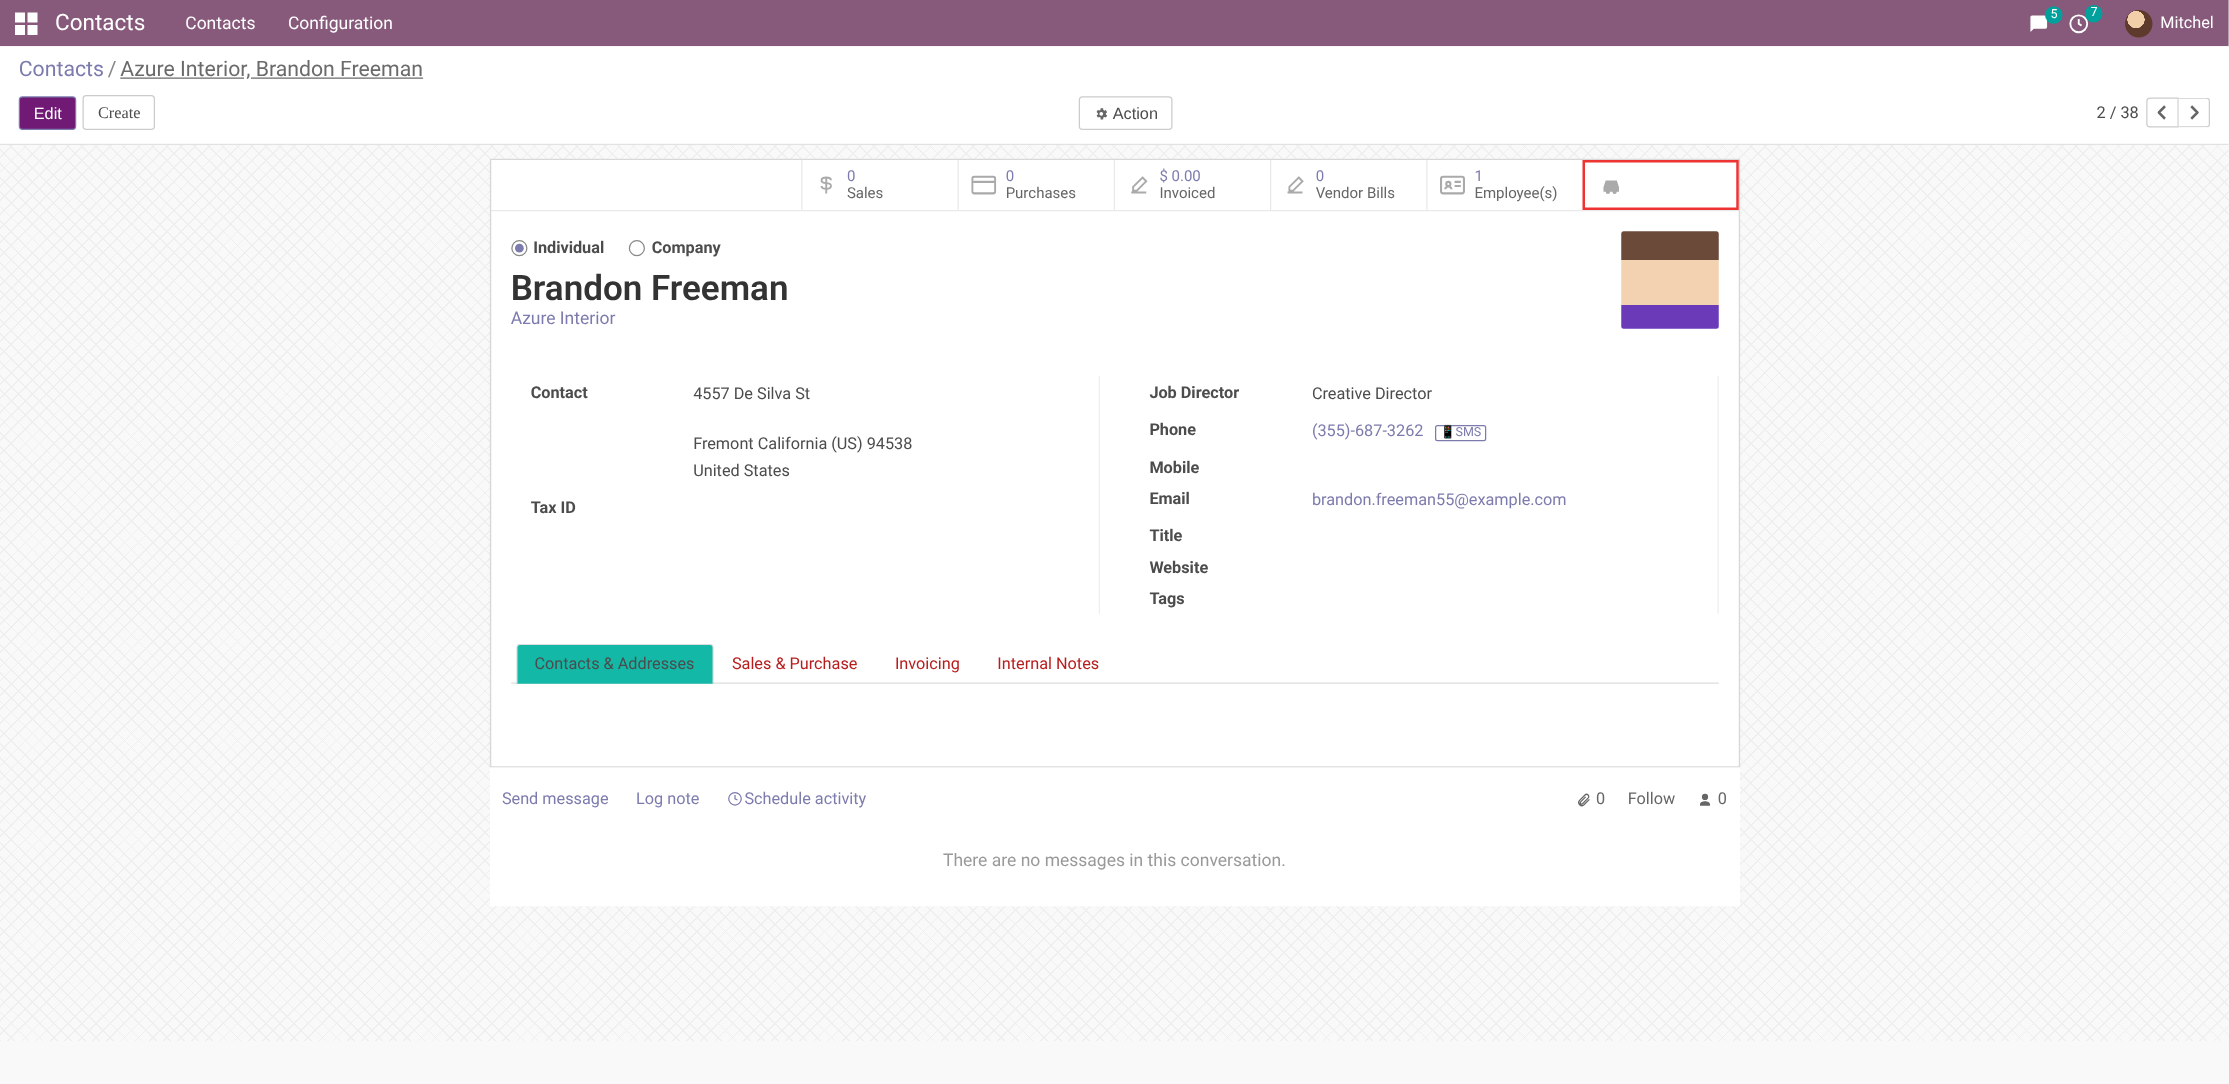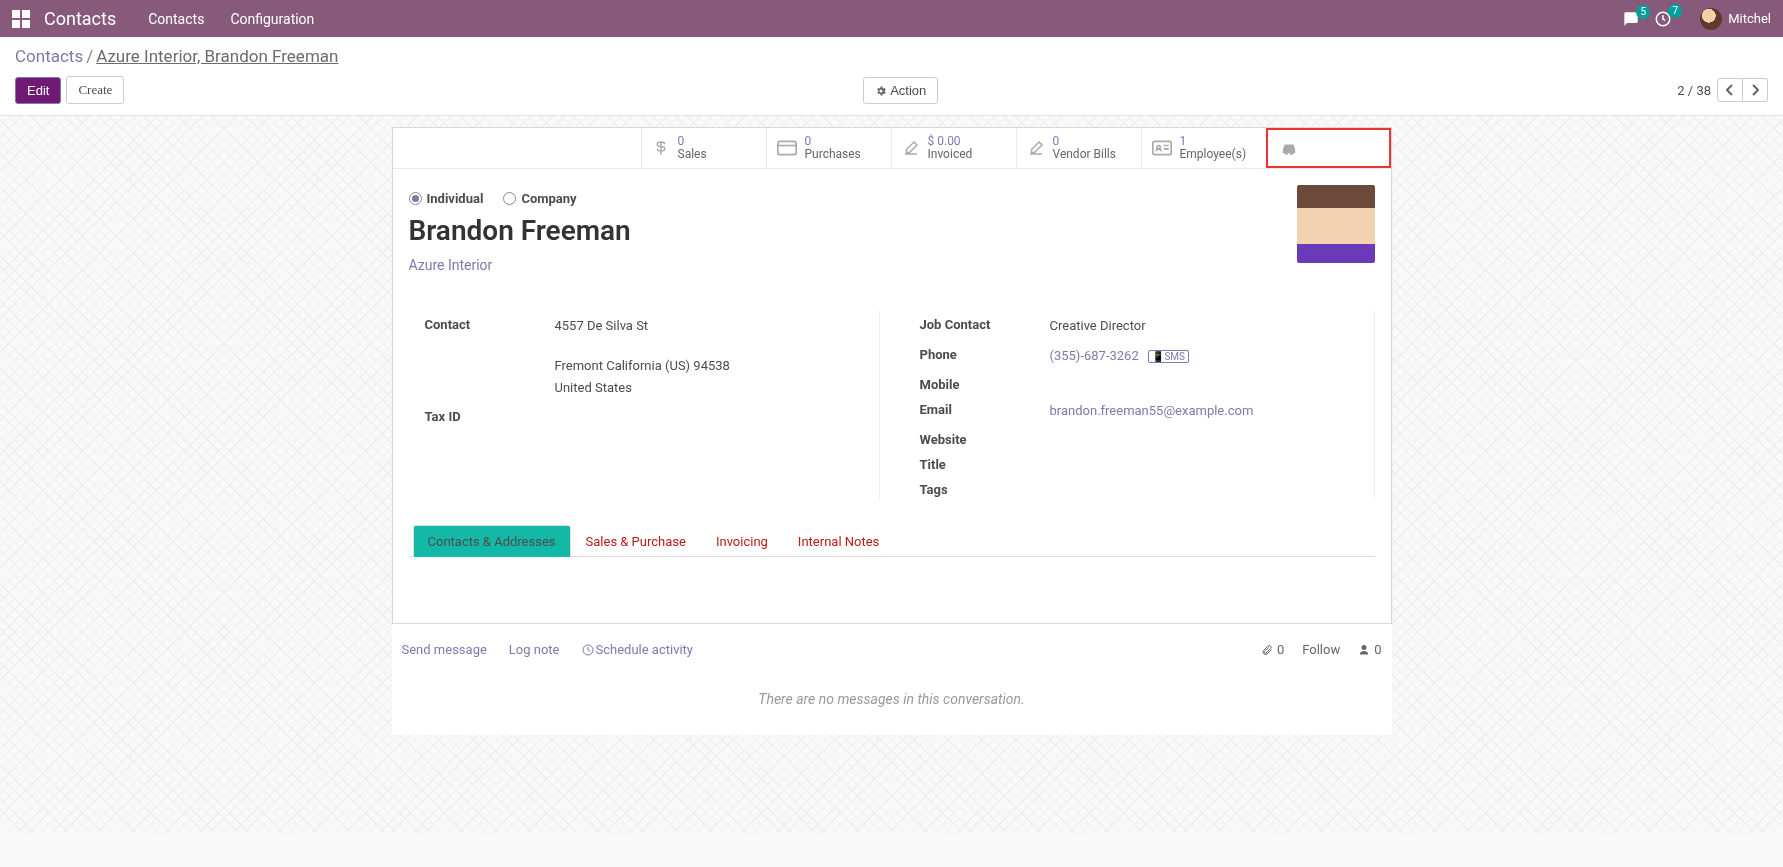--- a/index.html
+++ b/index.html
@@ -45,21 +45,21 @@
   .stat-icon { color:#aaa; margin-right:8px; flex-shrink:0;}
   .stat-text { line-height: 1.1; font-size: 12px;}
   .stat-text .val { color:#7C7BAD; }
   
   
   .form-body { padding: 22px 16px 10px; position:relative;}
   .radio-row { display:flex; gap: 20px; font-weight: bold; margin-bottom: 8px;}
   .radio-row label { display:flex; align-items:center; gap: 5px; cursor:pointer;}
   .radio { width:13px; height:13px; border:1px solid #888; border-radius:50%; display:inline-flex; align-items:center; justify-content:center;}
   .radio.checked::after { content:''; width:7px; height:7px; border-radius:50%; background:#7C7BAD; }
-  h1.name { font-size: 28px; font-weight: 600; margin-bottom: 10px; color:#333;}
+  h1.name { font-size: 28px; font-weight: 600; color:#333;}
   .company-link { color:#7C7BAD; font-size:14px; cursor:pointer;}
   .avatar-box { position:absolute; top: 16px; right: 16px; width: 78px; height: 78px; border-radius:2px; overflow:hidden; background: linear-gradient(180deg, #6b4a3a 0 30%, #f2d2b0 30% 76%, #6a3ab9 76% 100%); }
   
   .fields-grid { display:flex; margin-top: 38px; gap: 0;}
   .fields-col { flex: 1; }
   .fields-col.left { border-right: 1px solid #eee; padding-right: 12px;}
   .fields-col.right { padding-left: 24px; border-right: 1px solid #eee; padding-right:12px;}
   .field-row { display:flex; padding: 4px 0; margin-left: 16px;}
   .field-label { width: 130px; font-weight: bold; flex-shrink:0; padding-top:2px;}
   .field-value { flex: 1; line-height:1.7;}
@@ -71,21 +71,21 @@
   .tab { padding: 8px 14px; font-size:13px; color:#b91c1c; cursor:pointer; border:1px solid transparent; border-bottom:none; margin-bottom:-1px;}
   .tab.active { color:#4c4c4c; border-color:#ddd; background:#14b8a6; border-radius:3px 3px 0 0;}
   .tab-content { min-height: 56px; }
   
   
   .chatter { background:#fff; width:1000px; margin: 0 auto; padding: 18px 10px 0;}
   .chatter-top { display:flex; align-items: center; }
   .chatter-top .action { color:#7C7BAD; margin-right: 22px; cursor:pointer;}
   .chatter-top .right { margin-left:auto; display:flex; gap:18px; align-items:center; color:#666;}
   .chatter-top .right .item { display:flex; align-items:center; gap:4px; cursor:pointer;}
-  .no-msgs { text-align:center; color:#999; font-style: italic; padding: 34px 0 28px; font-size: 14px;}
+  .no-msgs { text-align:center; color:#999; padding: 34px 0 28px; font-size: 14px;}
   
   svg { display:block; }
 </style>
 </head>
 <body>
 
 <div class="navbar">
   <div class="apps-icon">
       <span></span>
       <span></span>
@@ -246,44 +246,44 @@
               <div>United States</div>
             </div>
           </div>
           <div class="field-row">
             <div class="field-label">Tax ID</div>
             <div class="field-value"></div>
           </div>
         </div>
         <div class="fields-col right">
           <div class="field-row">
-            <div class="field-label">Job Contact</div>
+            <div class="field-label">Job Director</div>
             <div class="field-value">Creative Director</div>
           </div>
           <div class="field-row">
             <div class="field-label">Phone</div>
             <div class="field-value">
               <span class="phone-val">(355)-687-3262</span>
               <span class="sms-pill">📱<span>SMS</span></span>
             </div>
           </div>
           <div class="field-row">
             <div class="field-label">Mobile</div>
             <div class="field-value"></div>
           </div>
           <div class="field-row">
             <div class="field-label">Email</div>
             <div class="field-value"><span class="phone-val">brandon.freeman55@example.com</span></div>
           </div>
           <div class="field-row">
+            <div class="field-label">Title</div>
+            <div class="field-value"></div>
+          </div>
+          <div class="field-row">
             <div class="field-label">Website</div>
-            <div class="field-value"></div>
-          </div>
-          <div class="field-row">
-            <div class="field-label">Title</div>
             <div class="field-value"></div>
           </div>
           <div class="field-row">
             <div class="field-label">Tags</div>
             <div class="field-value"></div>
           </div>
         </div>
       </div>
 
       <div class="tabs">

